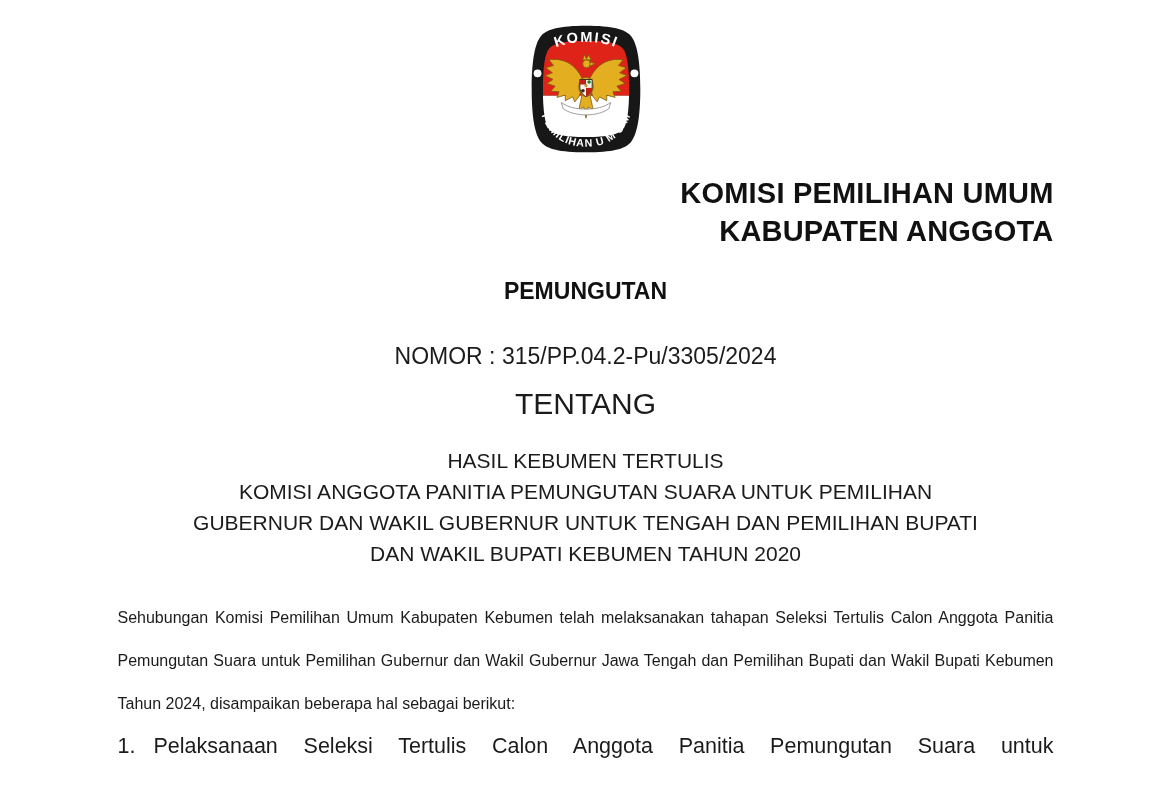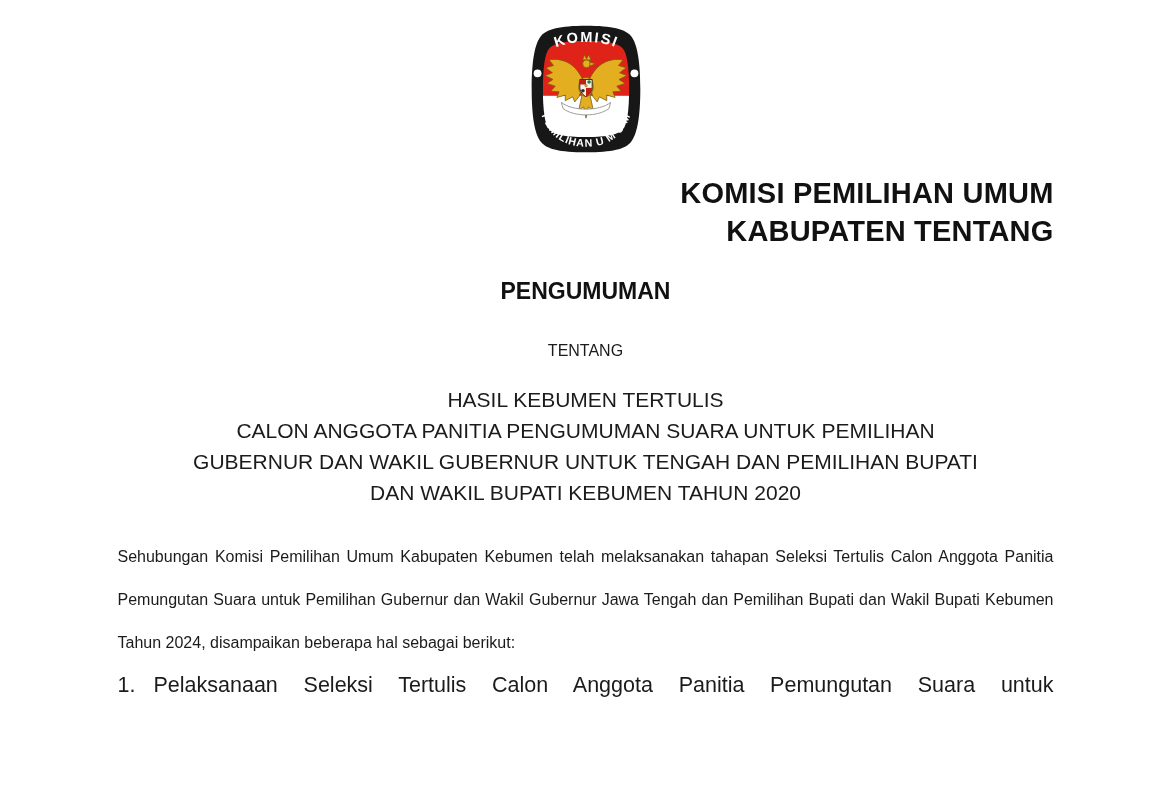--- a/index.html
+++ b/index.html
@@ -36,23 +36,23 @@
     font-weight: bold;
     color: #111;
   }
   .number-line {
     margin-top: 38px;
     text-align: center;
     font-size: 23px;
     font-weight: normal;
   }
   .about-label {
-    margin-top: 37px;
+    margin-top: 17px;
     text-align: center;
-    font-size: 16px;
+    font-size: 30px;
     font-weight: normal;
   }
   .subject {
     margin-top: 24px;
     text-align: center;
     font-size: 21px;
     line-height: 31px;
     font-weight: normal;
   }
   .body-paragraph {
@@ -137,31 +137,32 @@
         <textPath href="#topArc" startOffset="50%" text-anchor="middle">KOMISI</textPath>
       </text>
       <text font-family="Liberation Sans, sans-serif" font-size="19" font-weight="bold" fill="#ffffff" letter-spacing="1.5">
         <textPath href="#bottomArc" startOffset="50%" text-anchor="middle">PEMILIHAN U M U M</textPath>
       </text>
     </svg>
   </div>
 
   <div class="org-name">
     <div>KOMISI PEMILIHAN UMUM</div>
-    <div>KABUPATEN TENTANG</div>
+    <div>KABUPATEN ANGGOTA</div>
   </div>
 
-  <div class="doc-type">PENGUMUMAN</div>
+  <div class="doc-type">PEMUNGUTAN</div>
 
+  <div class="number-line">NOMOR : 315/PP.04.2-Pu/3305/2024</div>
 
   <div class="about-label">TENTANG</div>
 
   <div class="subject">
     <div>HASIL KEBUMEN TERTULIS</div>
-    <div>CALON ANGGOTA PANITIA PENGUMUMAN SUARA UNTUK PEMILIHAN</div>
+    <div>KOMISI ANGGOTA PANITIA PEMUNGUTAN SUARA UNTUK PEMILIHAN</div>
     <div>GUBERNUR DAN WAKIL GUBERNUR UNTUK TENGAH DAN PEMILIHAN BUPATI</div>
     <div>DAN WAKIL BUPATI KEBUMEN TAHUN 2020</div>
   </div>
 
   <div class="body-paragraph">Sehubungan Komisi Pemilihan Umum Kabupaten Kebumen telah melaksanakan tahapan Seleksi Tertulis Calon Anggota Panitia Pemungutan Suara untuk Pemilihan Gubernur dan Wakil Gubernur Jawa Tengah dan Pemilihan Bupati dan Wakil Bupati Kebumen Tahun 2024, disampaikan beberapa hal sebagai berikut:</div>
 
   <div class="list">
     <div class="list-item">
       <span class="num">1.</span>
       <span class="item-text">Pelaksanaan Seleksi Tertulis Calon Anggota Panitia Pemungutan Suara untuk</span>

